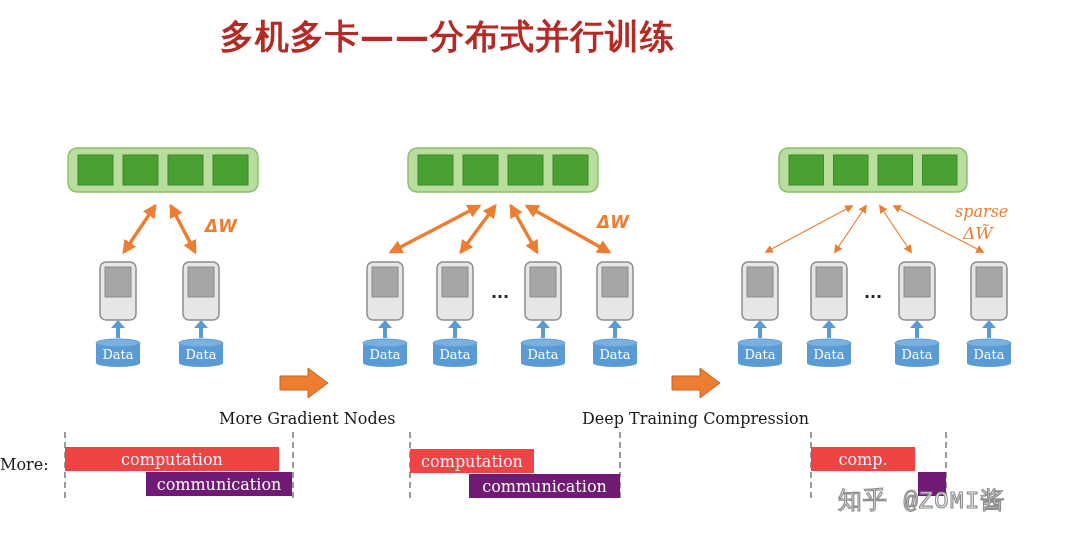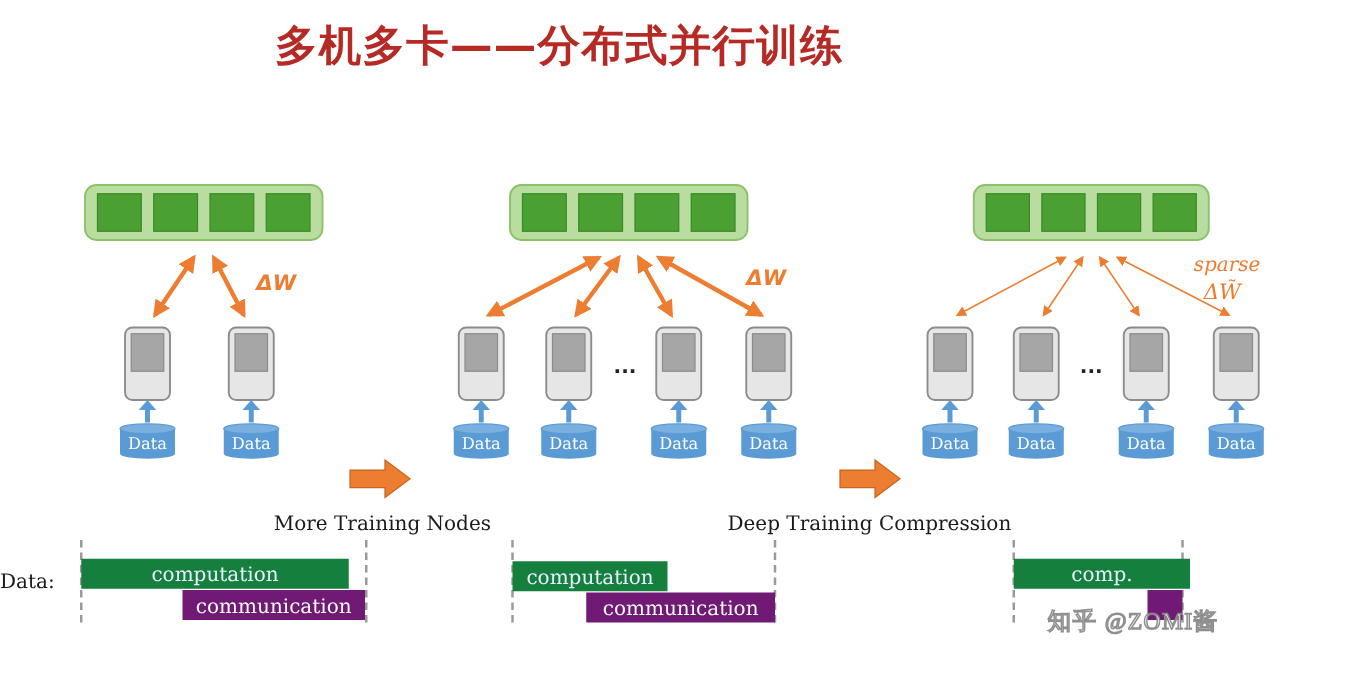--- a/index.html
+++ b/index.html
@@ -2,24 +2,24 @@
 <html><head>
 <meta charset="utf-8">
 <style>
   html, body { margin: 0; padding: 0; background: #ffffff; }
   body { width: 1080px; height: 546px; position: relative; overflow: hidden; font-family: "DejaVu Serif", serif; }
   .title { position: absolute; left: 0; width: 895px; top: 14px; text-align: center; color: #b52a24; font-family: "DejaVu Sans", sans-serif; font-weight: bold; font-size: 34px; letter-spacing: 1px; }
   svg#diagram { position: absolute; left: 0; top: 0; }
   .caption { position: absolute; font-family: "DejaVu Serif", serif; font-size: 16px; color: #1a1a1a; }
   .time-label { position: absolute; left: 0; top: 455px; font-size: 16px; color: #1a1a1a; font-family: "DejaVu Serif", serif; }
   .bar { position: absolute; height: 24px; color: #e8f0ff; font-size: 16px; font-family: "DejaVu Serif", serif; display: flex; align-items: center; justify-content: center; box-sizing: border-box; }
-  .bar.comp { background: #15803d; }
+  .bar.comp { background: #ef4444; }
   .bar.comm { background: #701a75; color: #f3fbee; }
   .vdash { position: absolute; width: 0; border-left: 2px dashed #9a9a9a; }
-  .watermark { position: absolute; left: 838px; top: 484px; font-size: 19px; color: #ffffff; font-family: Liberation Serif, serif; -webkit-text-stroke: 1.2px #8a8a8a; letter-spacing: 1px; opacity: 0.95; }
+  .watermark { position: absolute; left: 838px; top: 484px; font-size: 24px; color: #ffffff; font-family: Liberation Mono, monospace; -webkit-text-stroke: 1.2px #8a8a8a; letter-spacing: 1px; opacity: 0.95; }
 </style>
 </head>
 <body>
 
 <div class="title">多机多卡——分布式并行训练</div>
 
 <svg id="diagram" width="1080" height="546" viewBox="0 0 1080 546" xmlns="http://www.w3.org/2000/svg">
   <defs>
     <marker id="ah" viewBox="0 0 10 10" refX="8" refY="5" markerWidth="4" markerHeight="4" orient="auto-start-reverse">
       <path d="M0,0 L10,5 L0,10 z" fill="#ed7d31"></path>
@@ -189,33 +189,33 @@
     </g>
 </svg>
 
 <svg style="position:absolute;left:278px;top:366px" width="54" height="34">
   <path d="M2,10 L30,10 L30,2 L50,17 L30,32 L30,24 L2,24 Z" fill="#ed7d31" stroke="#c8641f" stroke-width="1"></path>
 </svg>
 <svg style="position:absolute;left:670px;top:366px" width="54" height="34">
   <path d="M2,10 L30,10 L30,2 L50,17 L30,32 L30,24 L2,24 Z" fill="#ed7d31" stroke="#c8641f" stroke-width="1"></path>
 </svg>
 
-<div class="caption" style="left:219px;top:409px">More Training Nodes</div>
+<div class="caption" style="left:219px;top:409px">More Gradient Nodes</div>
 <div class="caption" style="left:582px;top:409px">Deep Training Compression</div>
 
-<div class="time-label">Data:</div>
+<div class="time-label">More:</div>
 
 <div class="vdash" style="left:64px;top:432px;height:66px"></div>
 <div class="vdash" style="left:292px;top:432px;height:66px"></div>
 <div class="bar comp" style="left:65px;top:447px;width:214px">computation</div>
 <div class="bar comm" style="left:146px;top:472px;width:146px">communication</div>
 
 <div class="vdash" style="left:409px;top:432px;height:66px"></div>
 <div class="vdash" style="left:619px;top:432px;height:66px"></div>
 <div class="bar comp" style="left:410px;top:449px;width:124px">computation</div>
 <div class="bar comm" style="left:469px;top:474px;width:151px">communication</div>
 
 <div class="vdash" style="left:810px;top:432px;height:66px"></div>
 <div class="vdash" style="left:945px;top:432px;height:66px"></div>
-<div class="bar comp" style="left:811px;top:447px;width:141px">comp.</div>
+<div class="bar comp" style="left:811px;top:447px;width:104px">comp.</div>
 <div class="bar comm" style="left:918px;top:472px;width:28px"></div>
 
 <div class="watermark">知乎 @ZOMI酱</div>
 
 </body></html>

